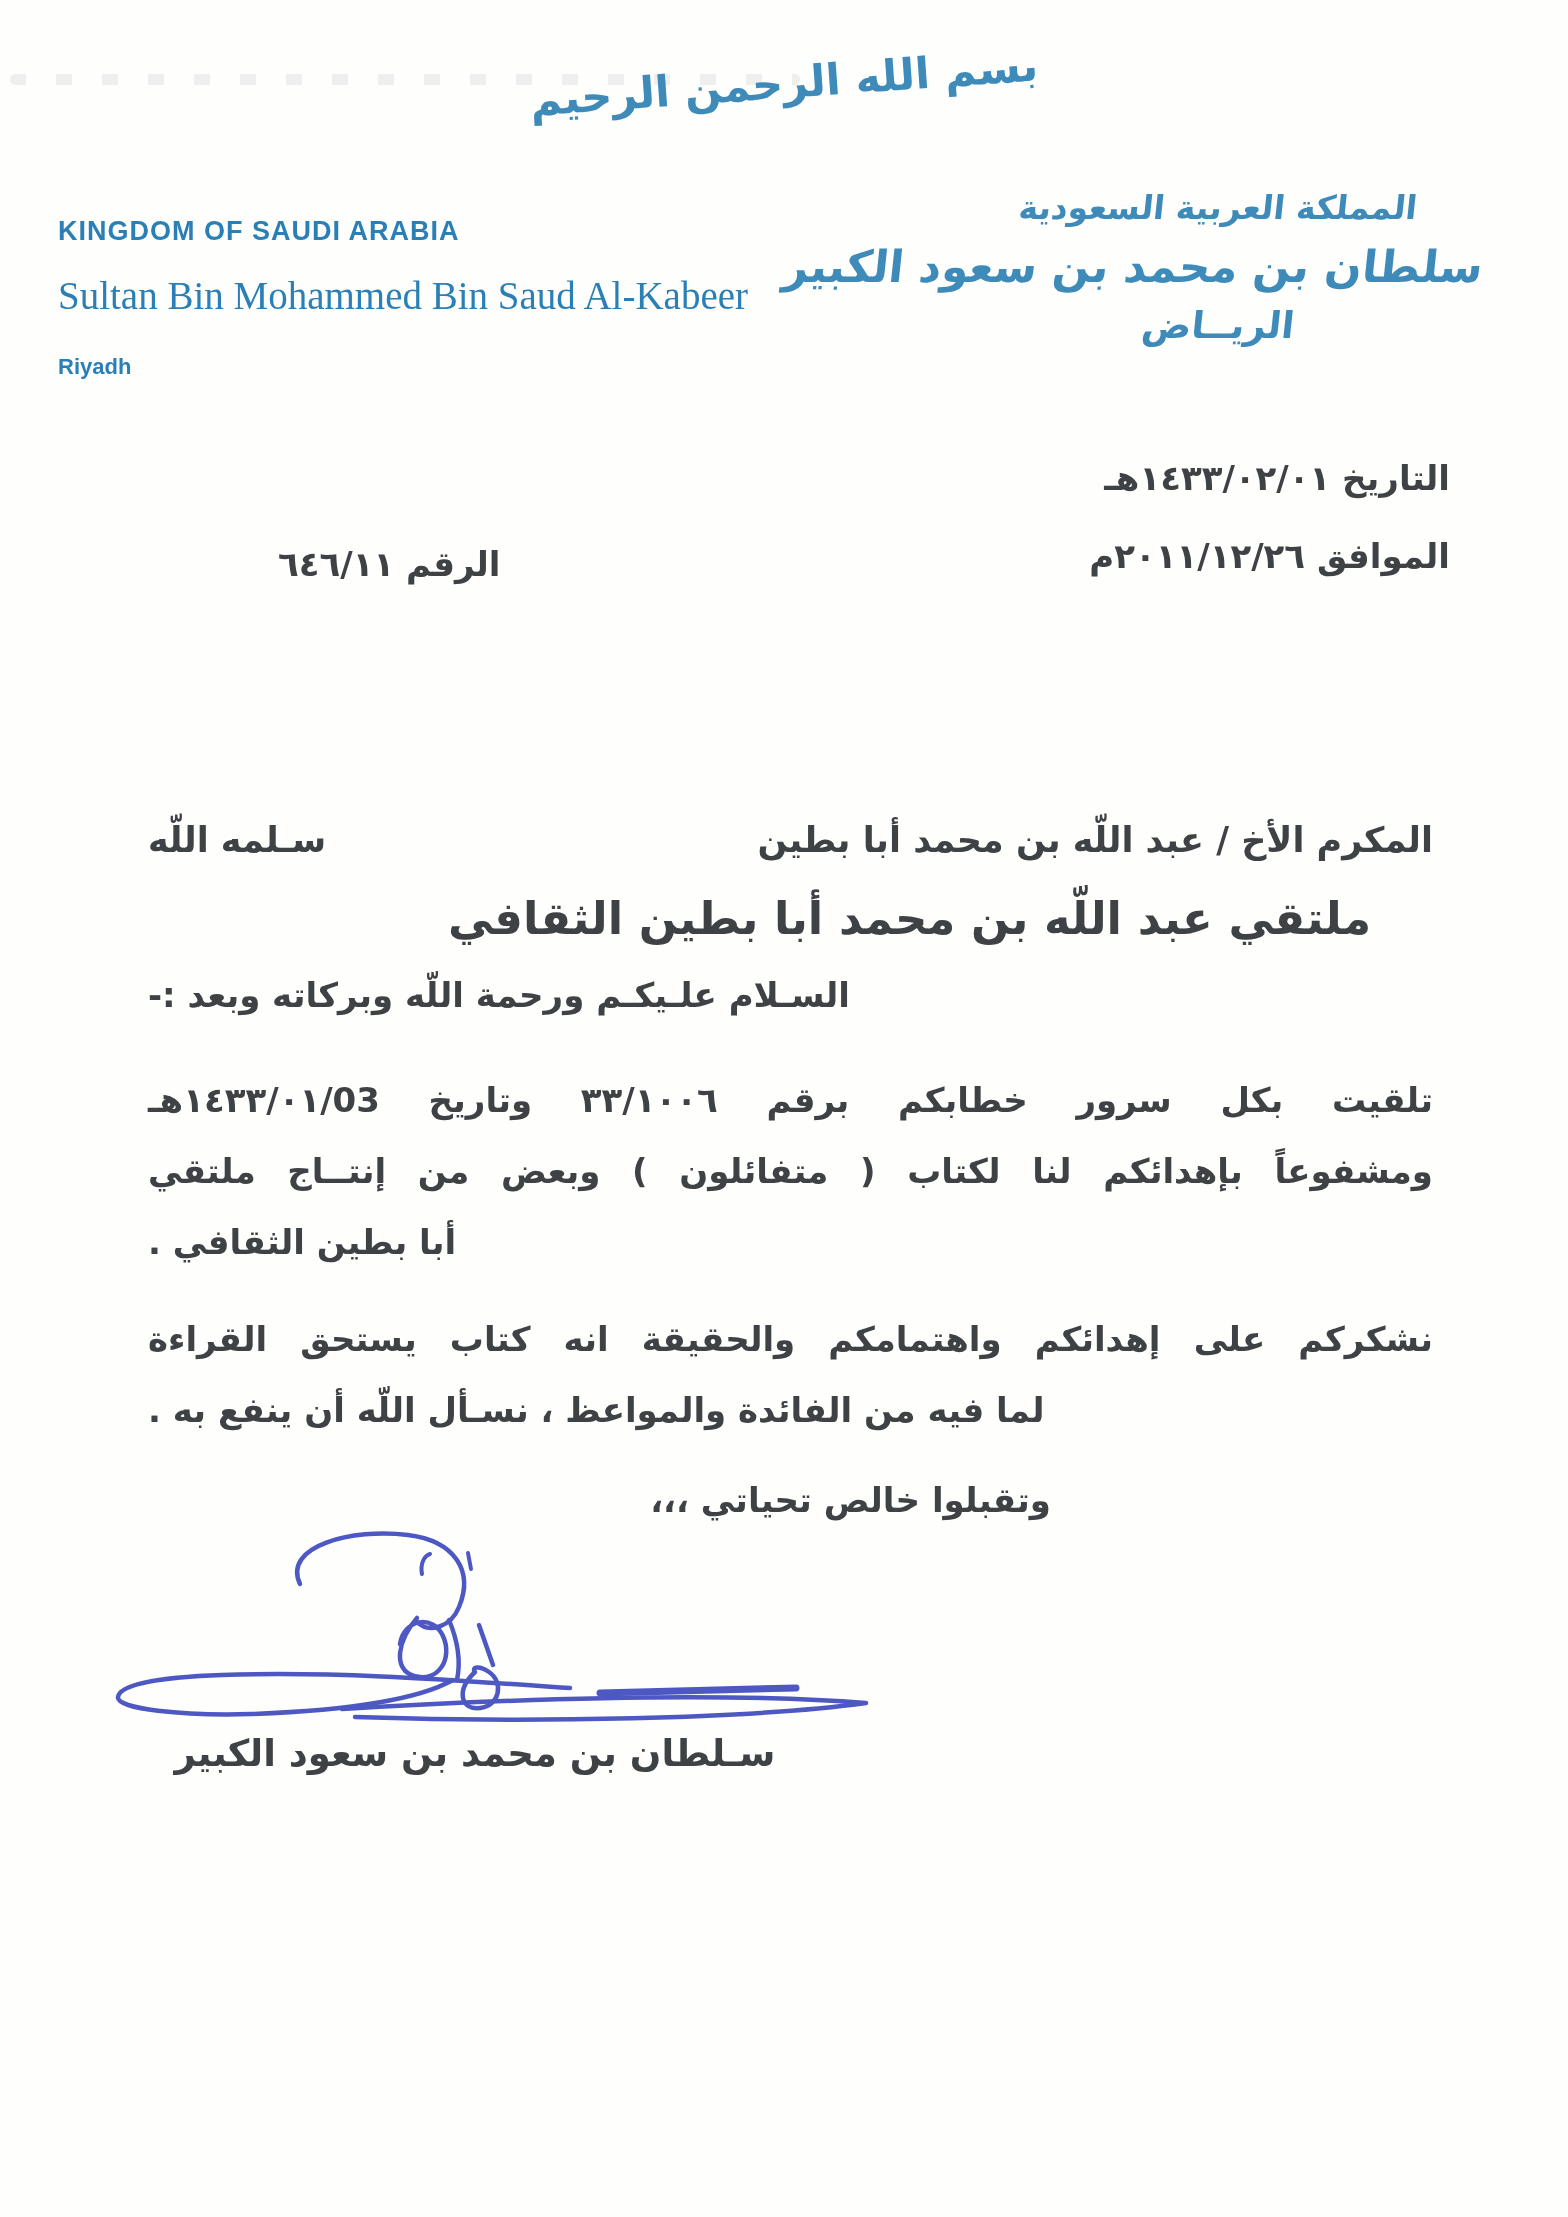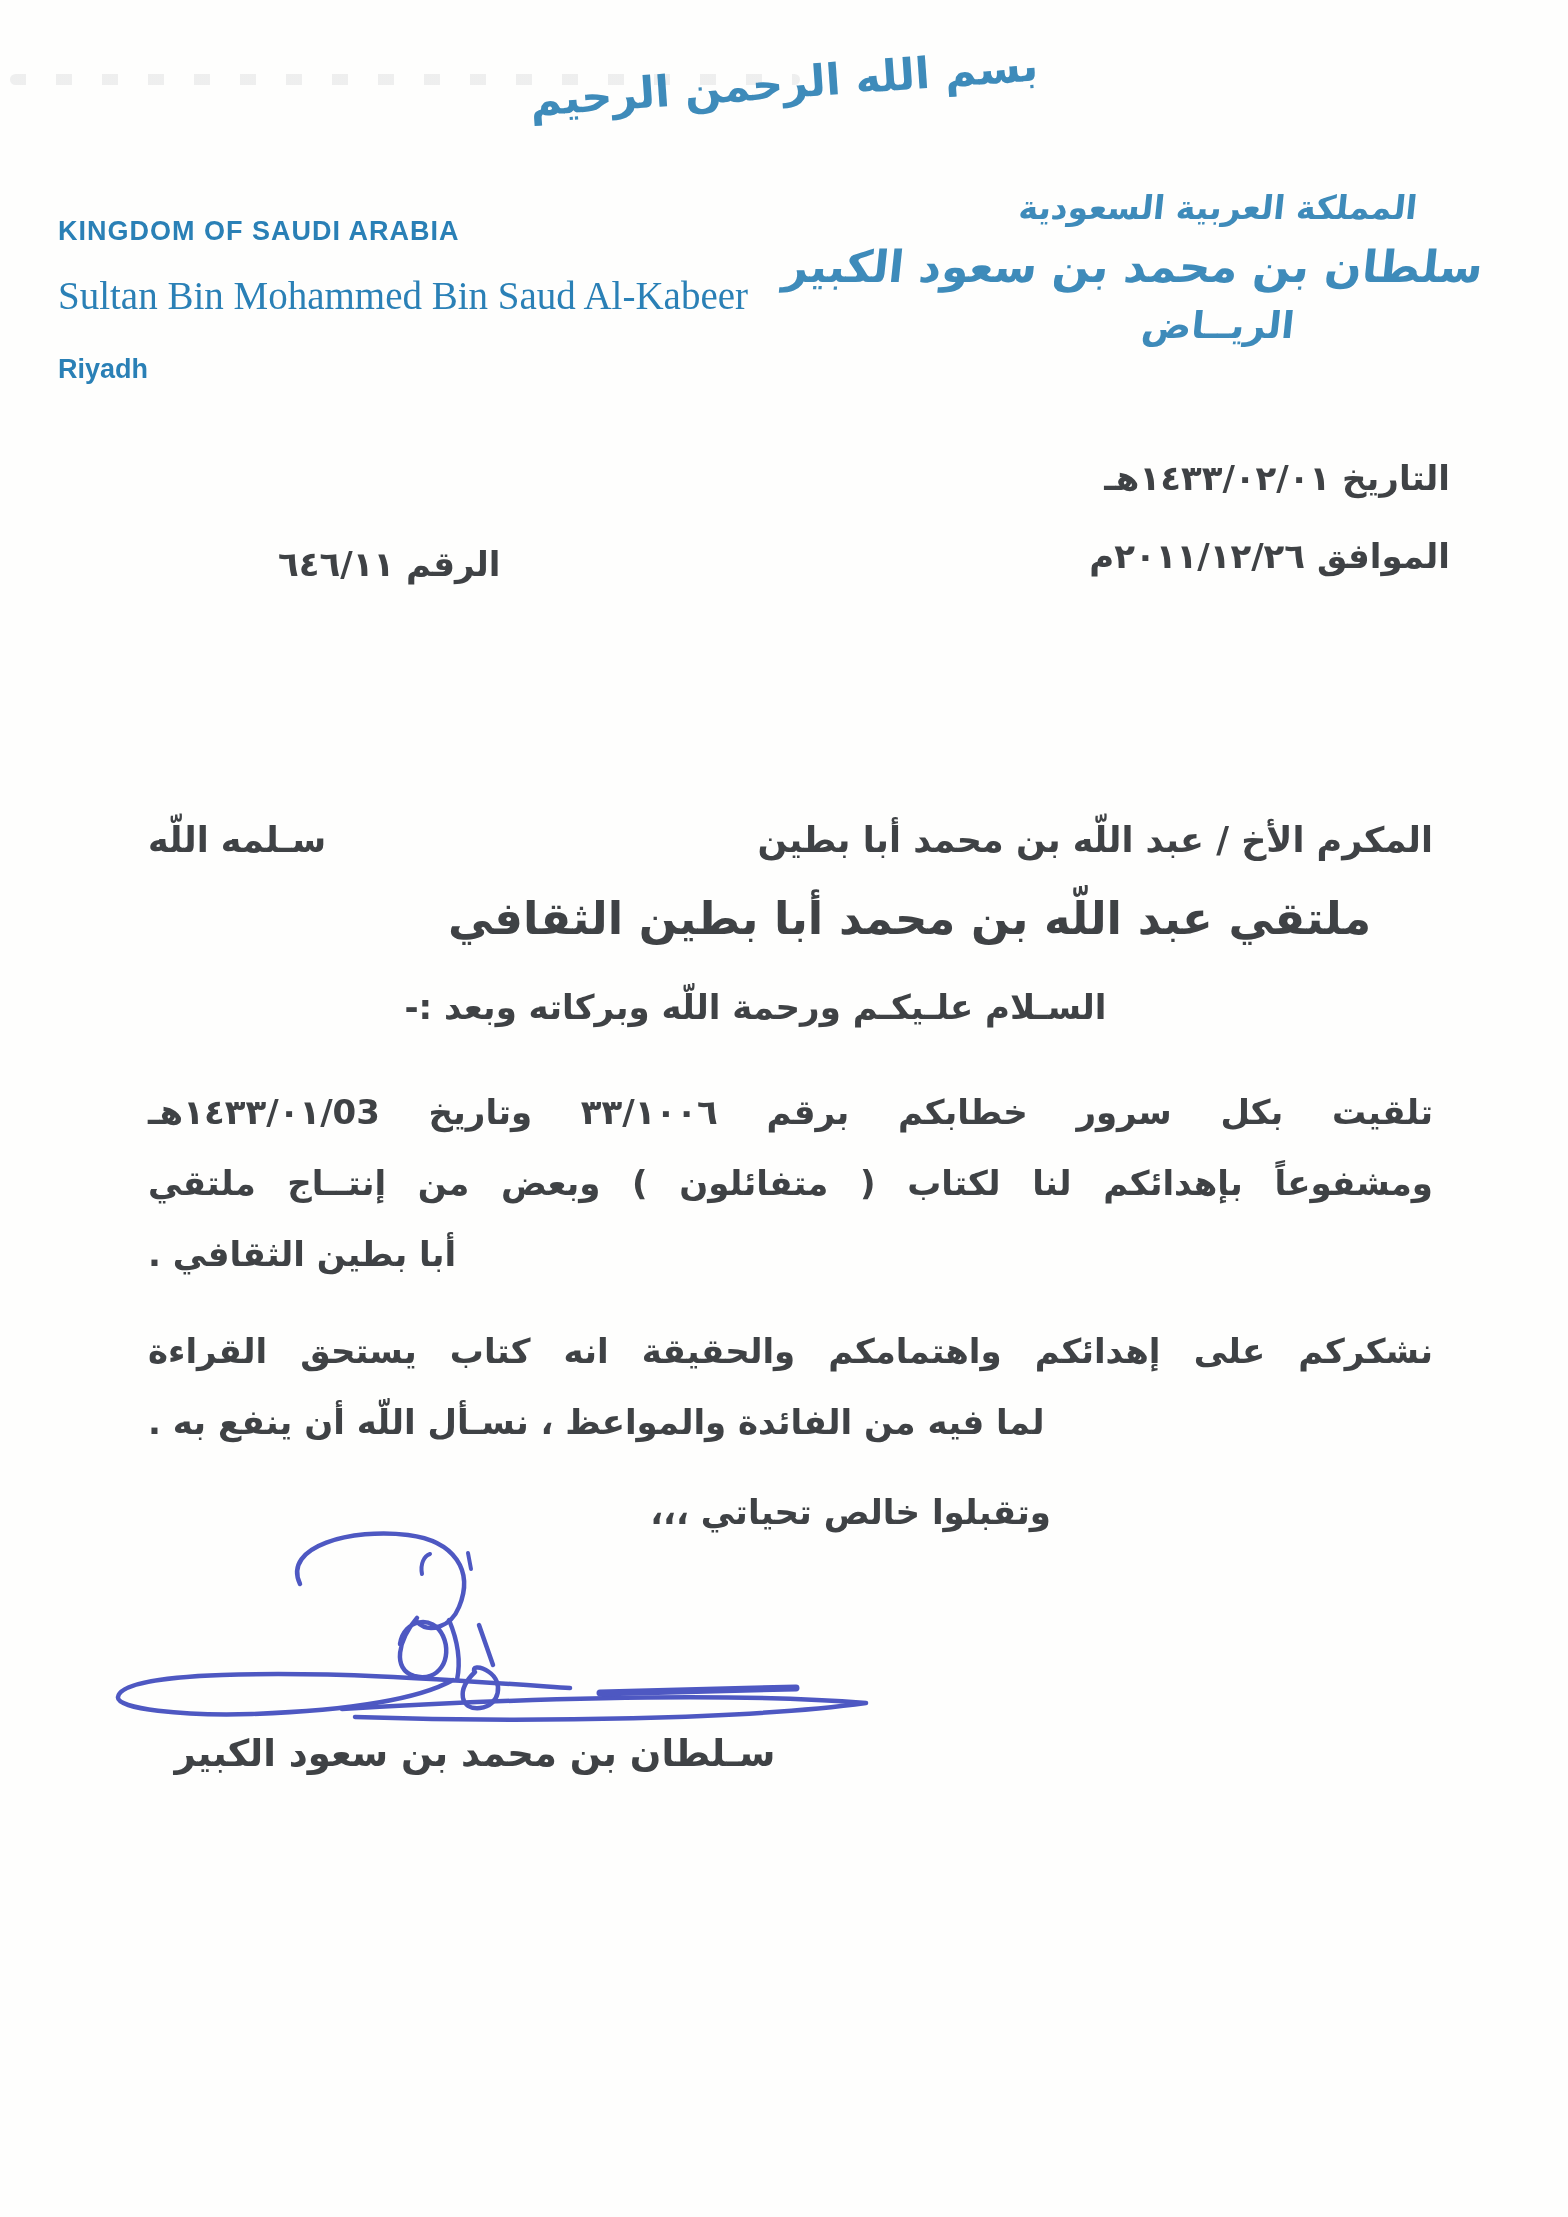--- a/index.html
+++ b/index.html
@@ -19,21 +19,21 @@
     font-size:43px; font-weight:700; color:#3e8bba; direction:rtl; white-space:nowrap;
     letter-spacing:0px;
   }
   
   .lh-left {
     position:absolute; top:216px; left:58px; width:565px; 
     color:#2a80b6;
   }
   .lh-left .l1 { font-family:"Liberation Sans", sans-serif; font-weight:700; font-size:27px; letter-spacing:1px; }
   .lh-left .l2 { font-family:"Liberation Serif", serif; font-weight:400; font-size:39px; margin-top:26px; white-space:nowrap; }
-  .lh-left .l3 { font-family:"Liberation Sans", sans-serif; font-weight:700; font-size:27px; margin-top:36px; }
+  .lh-left .l3 { font-family:"Liberation Sans", sans-serif; font-weight:700; font-size:22px; margin-top:36px; }
   
   .lh-right {
     position:absolute; top:188px; right:85px; width:530px; text-align:center;
     color:#3e8bba; direction:rtl; font-weight:700;
   }
   .lh-right .r1 { font-size:33px; transform:skewX(-6deg); }
   .lh-right .r2 { font-size:44px; margin-top:14px; white-space:nowrap; transform:skewX(-6deg); }
   .lh-right .r3 { font-size:37px; margin-top:12px; transform:skewX(-6deg); }
   
   .meta-dates {
@@ -46,21 +46,21 @@
     position:absolute; top:544px; left:278px; direction:rtl;
     color:#3f4245; font-weight:700; font-size:34px; white-space:nowrap;
   }
   
   .body {
     position:absolute; top:820px; left:148px; width:1285px;
     direction:rtl; color:#3f4245; font-weight:700; font-size:34px;
   }
   .recipient-row { display:flex; justify-content:space-between; align-items:baseline; font-size:35px; }
   .org-line   { margin-top:32px; text-align:right; padding-right:62px; font-size:45px; }
-  .salutation { margin-top:42px; text-align:center; padding-right:70px; }
+  .salutation { margin-top:30px; text-align:left; padding-right:70px; }
   .para { margin-top:50px; line-height:71px; }
   .para.p2 { margin-top:26px; }
   .just { text-align:justify; text-align-last:justify; }
   .rline { text-align:left; }
   .closing { margin-top:34px; text-align:right; padding-right:382px; white-space:nowrap; }
   
   .signature { position:absolute; top:1522px; left:100px; width:790px; height:215px; }
   .signer-name {
     position:absolute; top:1732px; left:150px; width:650px; text-align:center;
     direction:rtl; color:#3f4245; font-weight:700; font-size:37px; white-space:nowrap;

